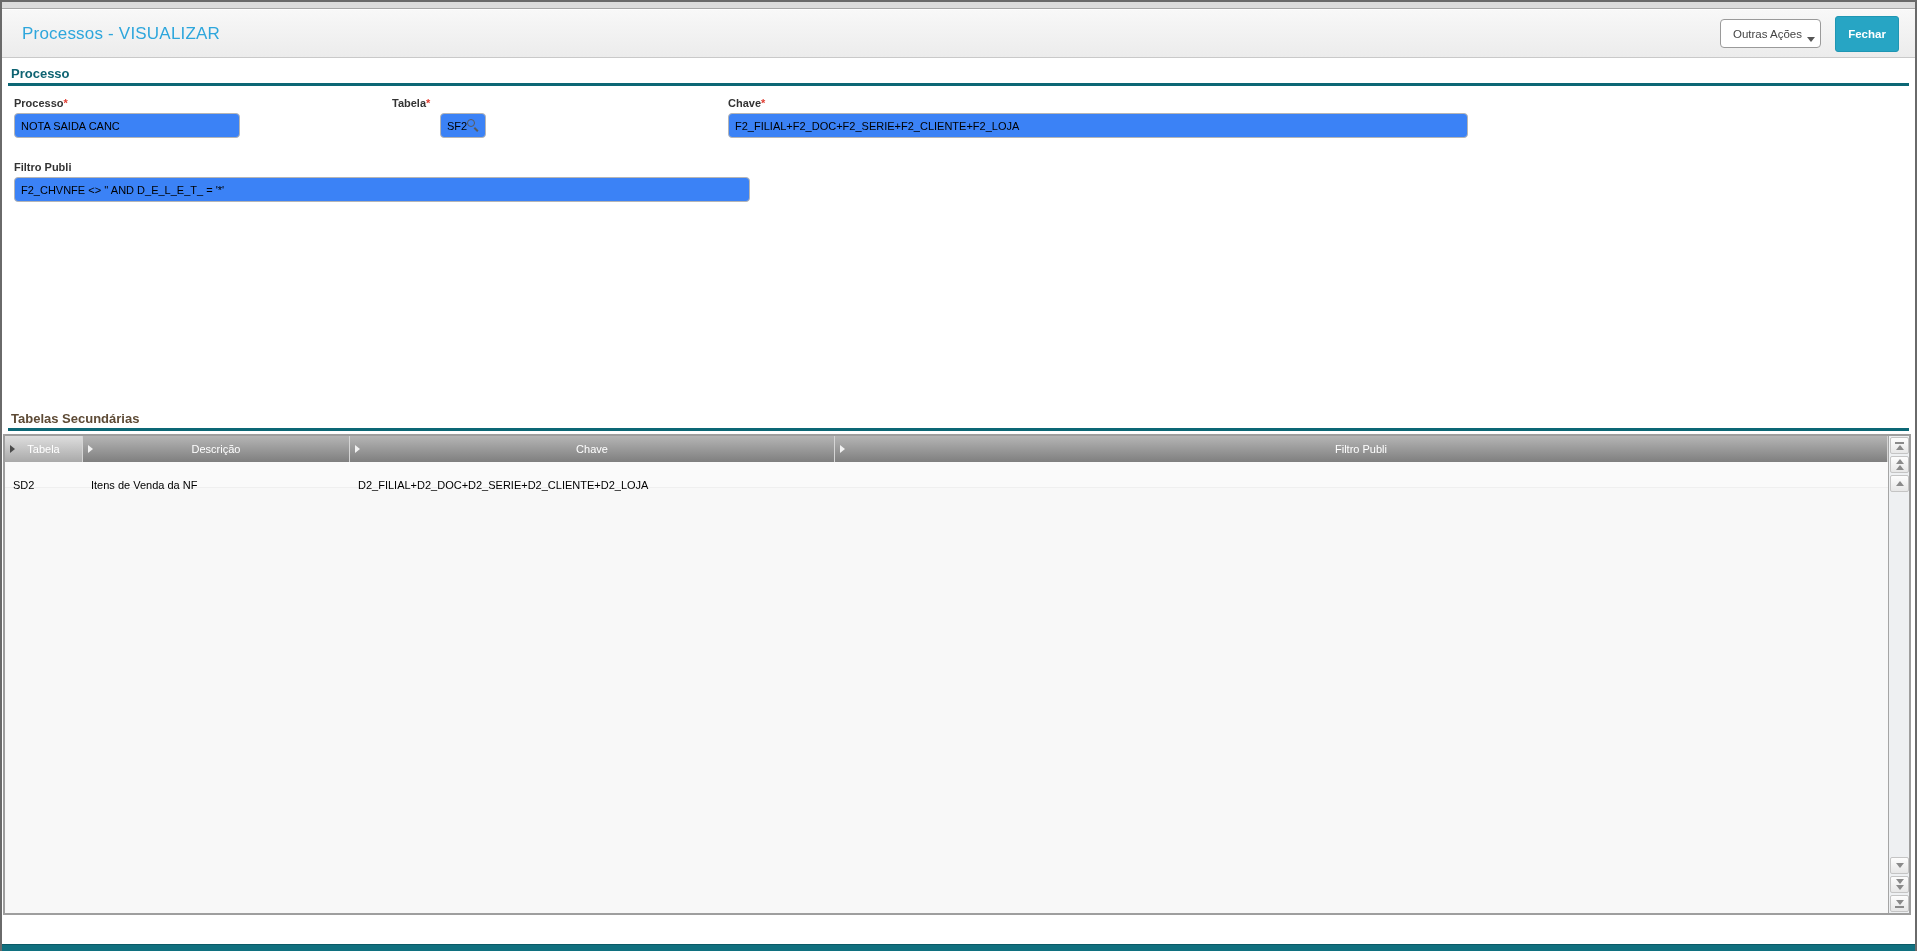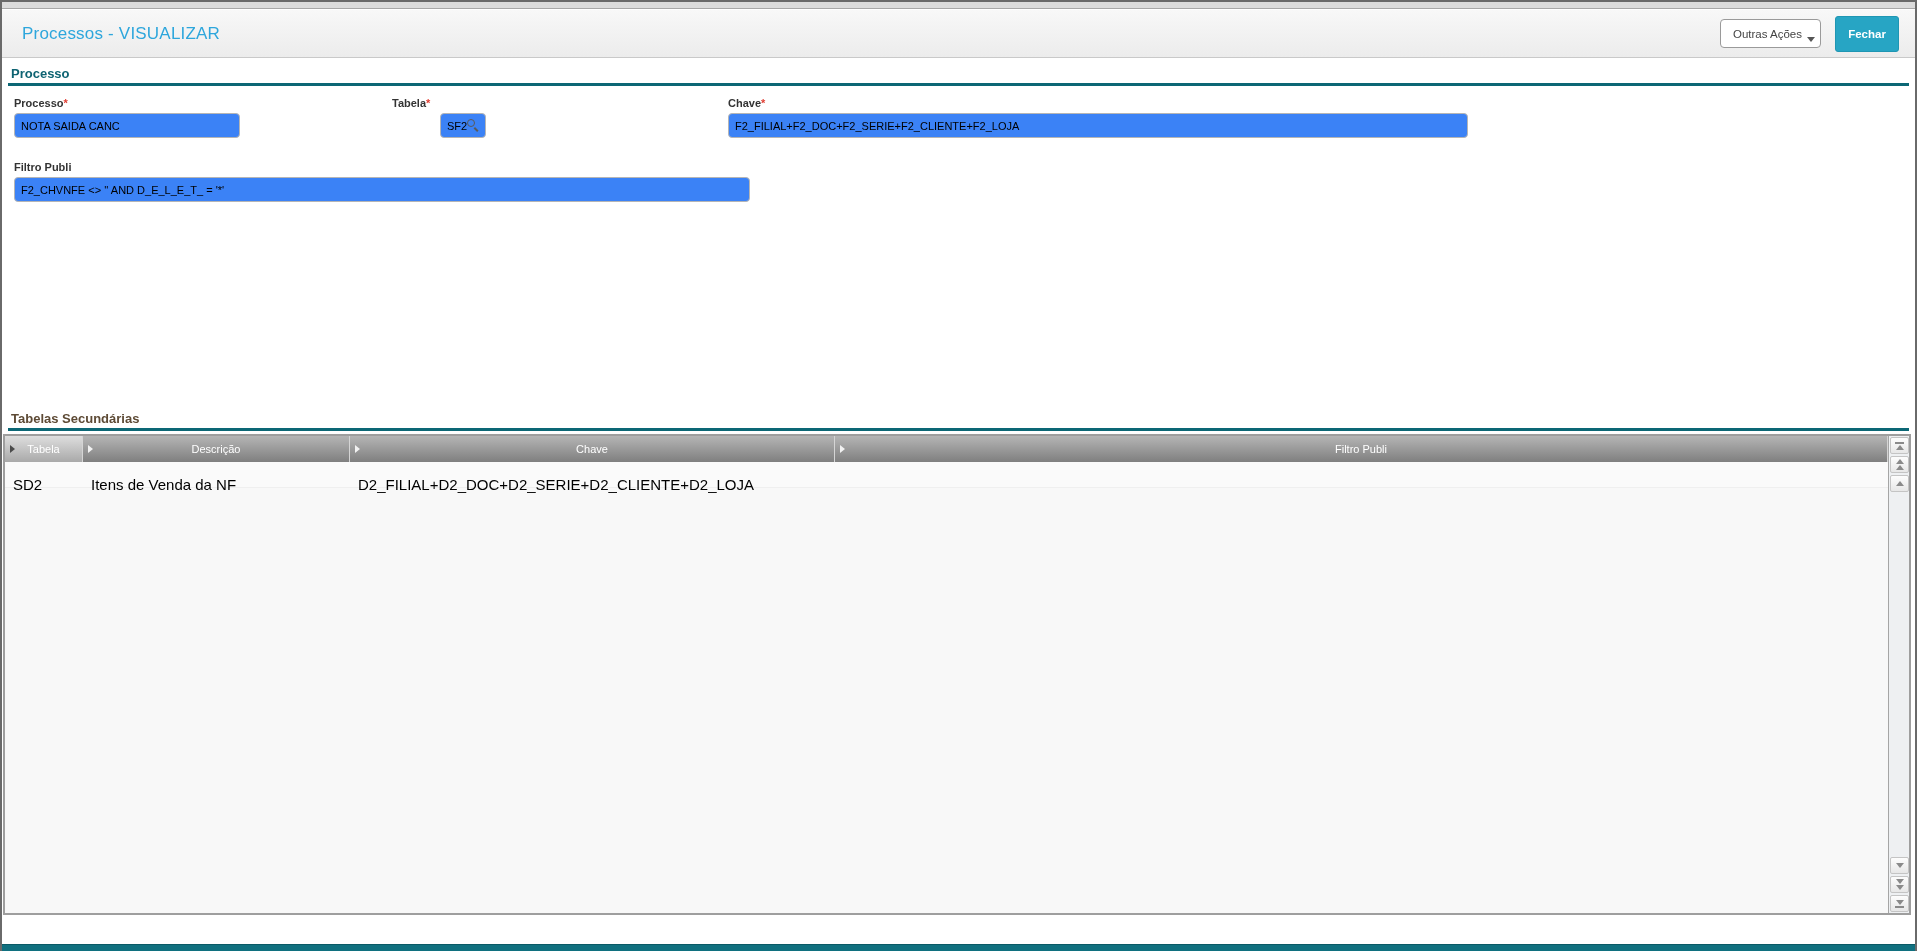--- a/index.html
+++ b/index.html
@@ -65,21 +65,21 @@
     background: linear-gradient(#b5b5b5, #7f7f7f); }
   .gcol.sel { background: linear-gradient(#dedede, #a9a9a9); }
   .garrow { position: absolute; left: 5px; top: 9px; width: 0; height: 0;
     border-top: 4px solid transparent; border-bottom: 4px solid transparent;
     border-left: 5px solid #f2f2f2; }
   .gcol.sel .garrow { border-left-color: #4a4a4a; }
 
   .grid-rows { position: absolute; left: 0; right: 21px; top: 26px; bottom: 0; overflow: hidden; }
   .grow { display: flex; height: 26px; align-items: center; cursor: pointer;
     border-bottom: 1px solid #efefef; background: #fafafa; }
-  .gcell { font-size: 15px; color: #000; padding: 0 4px 0 8px; white-space: nowrap;
+  .gcell { font-size: 11px; color: #000; padding: 0 4px 0 8px; white-space: nowrap;
     overflow: hidden; margin-top: 20px; }
 
   .grid-scrollbar { position: absolute; right: 0; top: 0; bottom: 0; width: 21px;
     background: #eef0f2; border-left: 1px solid #a5a5a5;
     display: flex; flex-direction: column; }
   .sb-btn { width: 19px; height: 17px; margin: 1px; background: linear-gradient(#fdfdfd, #e7e7e7);
     border: 1px solid #c4c4c4; border-radius: 2px; display: flex; flex-direction: column;
     align-items: center; justify-content: center; gap: 1px; cursor: pointer; }
   .sb-track { flex: 1; background: #eef0f2; }
   .ic-up { width: 0; height: 0; border-left: 4px solid transparent;

